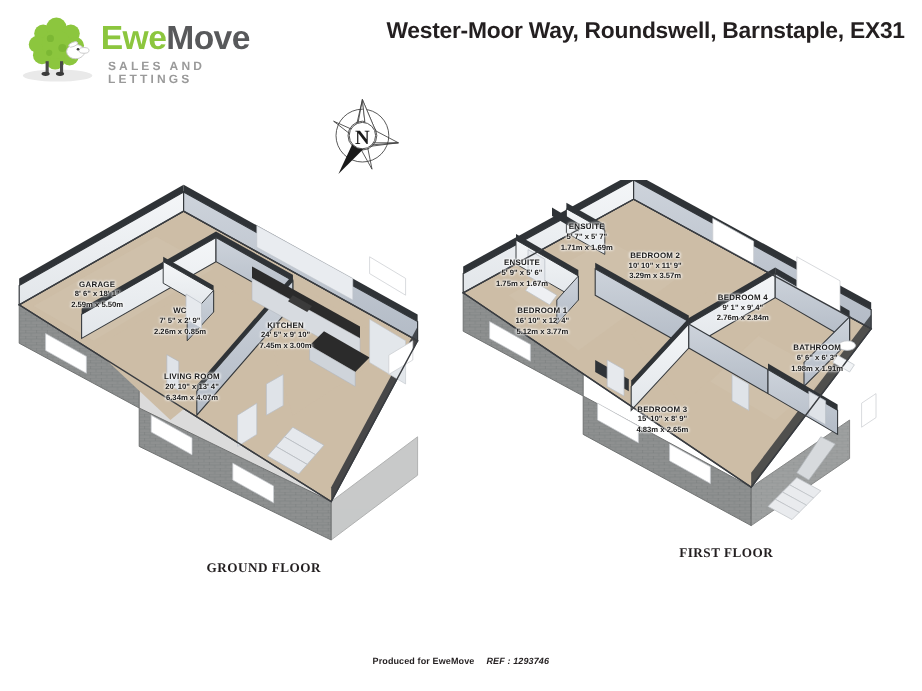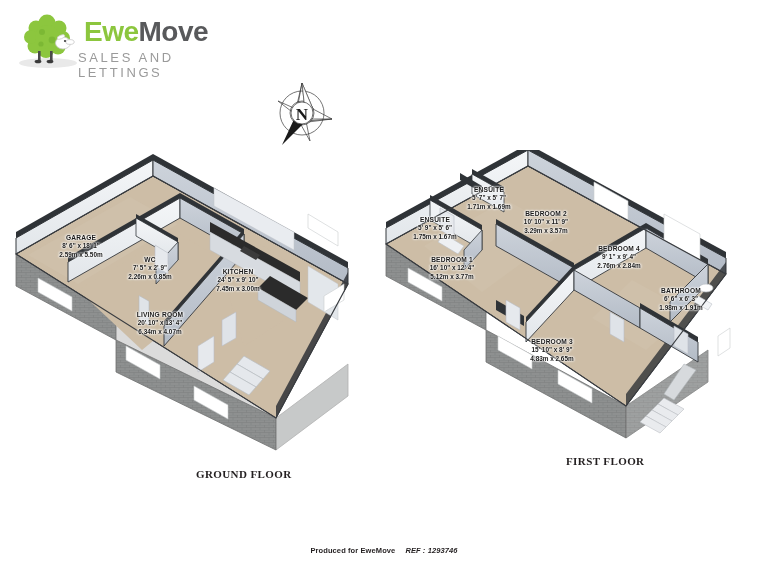--- a/index.html
+++ b/index.html
@@ -12,21 +12,21 @@
     overflow:hidden;
     position:relative;
   }
   .page{position:absolute;inset:0;}
 
   
   .logo{position:absolute;left:14px;top:10px;width:190px;height:62px;}
   .logo-word{position:absolute;left:70px;top:8px;font-size:28px;font-weight:bold;letter-spacing:-0.5px;line-height:1;}
   .logo-ewe{color:#8cc63e;}
   .logo-move{color:#58595b;}
-  .logo-sub{position:absolute;left:64px;top:40px;font-size:13px;letter-spacing:2.6px;color:#9a9a9a;font-weight:normal;}
+  .logo-sub{position:absolute;left:76px;top:40px;font-size:10px;letter-spacing:2.6px;color:#9a9a9a;font-weight:bold;}
 
   
   .title{
     position:absolute;right:14px;top:16px;
     font-size:19px;font-weight:bold;letter-spacing:-0.2px;
     text-align:right;white-space:nowrap;
   }
   .areas{position:absolute;right:14px;top:42px;text-align:right;}
   .areas div{font-size:9.5px;font-weight:bold;letter-spacing:0.1px;line-height:11.5px;white-space:nowrap;}
 
@@ -54,21 +54,21 @@
       -1px 0 2px rgba(255,255,255,.8);
   }
   .room-label .rname{font-size:6.6px;font-weight:bold;letter-spacing:.2px;display:block;}
   .room-label .rimp{font-size:6.4px;font-weight:bold;display:block;}
   .room-label .rmet{font-size:6.4px;font-weight:bold;display:block;}
 
   
   .floor-caption{
     position:absolute;font-size:11px;font-weight:bold;letter-spacing:.4px;color:#231f20;font-family:Liberation Serif, serif;
   }
-  #caption-ground{left:196px;top:468px;text-align:center;}
+  #caption-ground{left:172px;top:468px;text-align:center;}
   #caption-first{left:566px;top:455px;}
 
   
   .footer{
     position:absolute;left:0;right:0;top:546px;
     text-align:center;font-size:7.5px;font-weight:bold;color:#231f20;letter-spacing:.1px;
   }
   .footer .ref{margin-left:10px;font-style:italic;}
 </style>
 </head>
@@ -105,20 +105,21 @@
 
       <rect x="24" y="41" width="2.6" height="10" fill="#4a4a4a"></rect>
       <rect x="36" y="41" width="2.6" height="10" fill="#4a4a4a"></rect>
       <ellipse cx="24" cy="51.5" rx="3.4" ry="1.8" fill="#3a3a3a"></ellipse>
       <ellipse cx="36" cy="51.5" rx="3.4" ry="1.8" fill="#3a3a3a"></ellipse>
     </svg>
     <div class="logo-word"><span class="logo-ewe">Ewe</span><span class="logo-move">Move</span></div>
     <div class="logo-sub">SALES AND LETTINGS</div>
   </div>
 
+  <div class="title">Wester-Moor Way, Roundswell, Barnstaple, EX31</div>
 
   <div class="compass">
     <svg width="70" height="72" viewBox="0 0 70 72">
       <g stroke="#3a3a3a" stroke-width="0.7" fill="none">
         <path d="M36 4 L47 30 L66 40 L40 40 Z"></path>
         <path d="M36 4 L30 30 L12 22 L30 36 Z"></path>
         <path d="M66 40 L40 42 L44 62 L34 44 Z"></path>
         <circle cx="36" cy="34" r="22"></circle>
         <circle cx="36" cy="34" r="12"></circle>
       </g>

